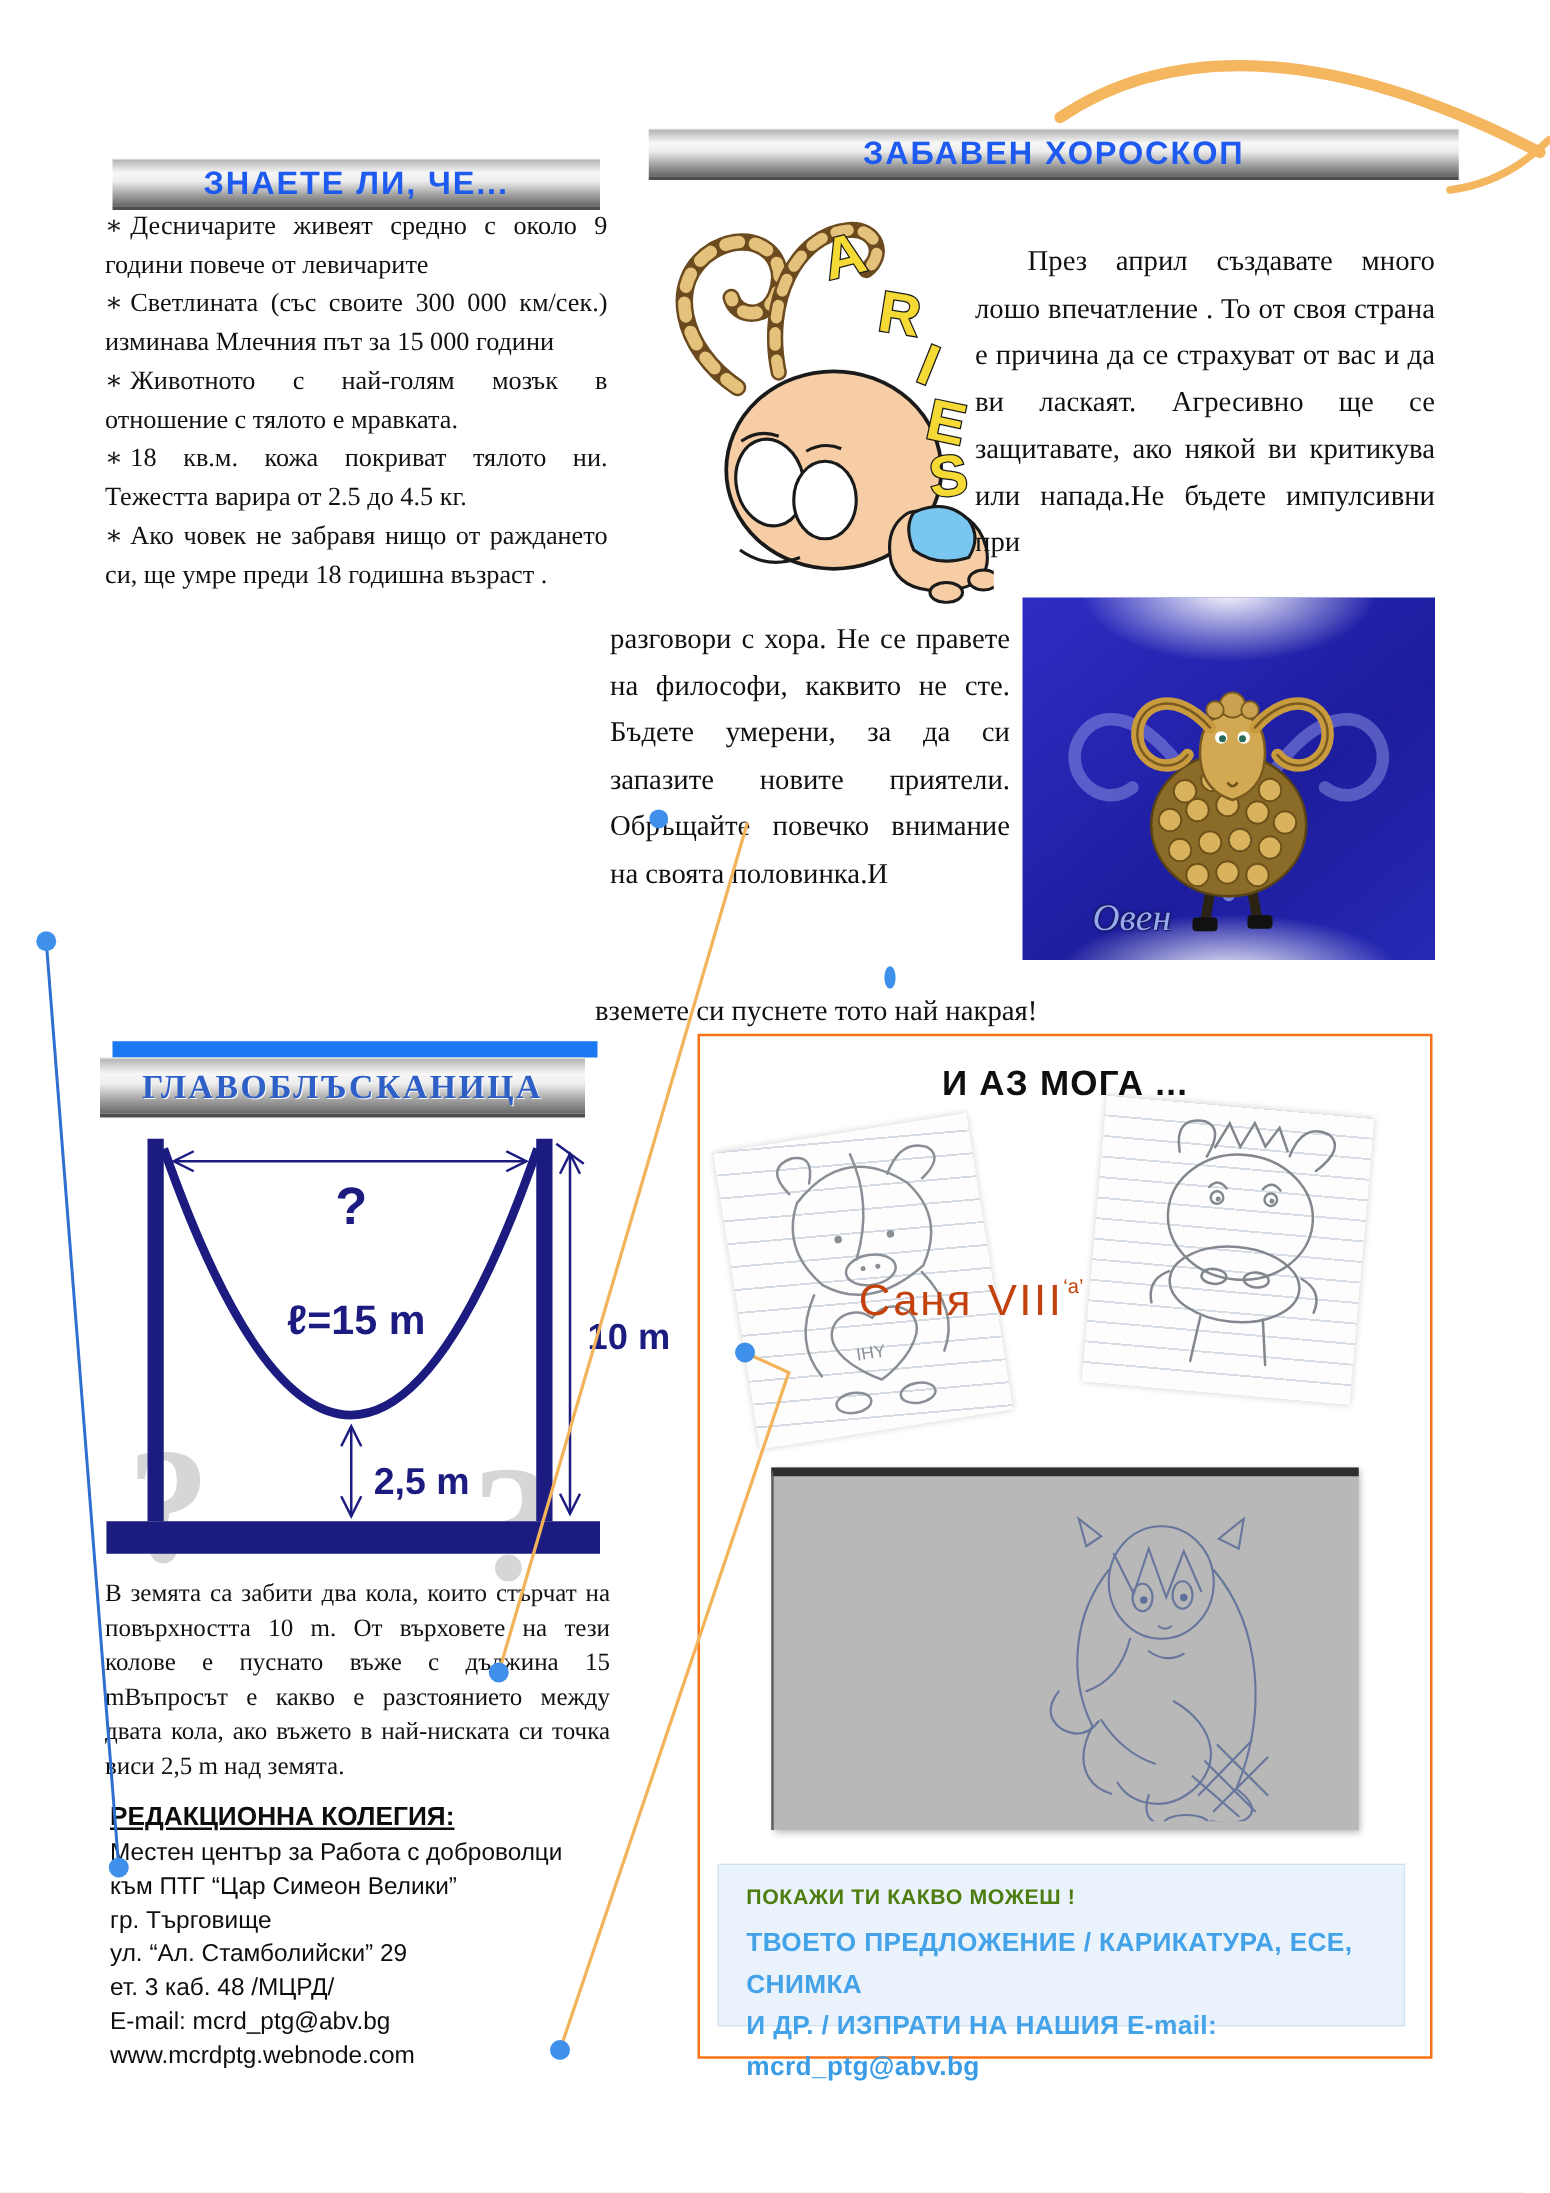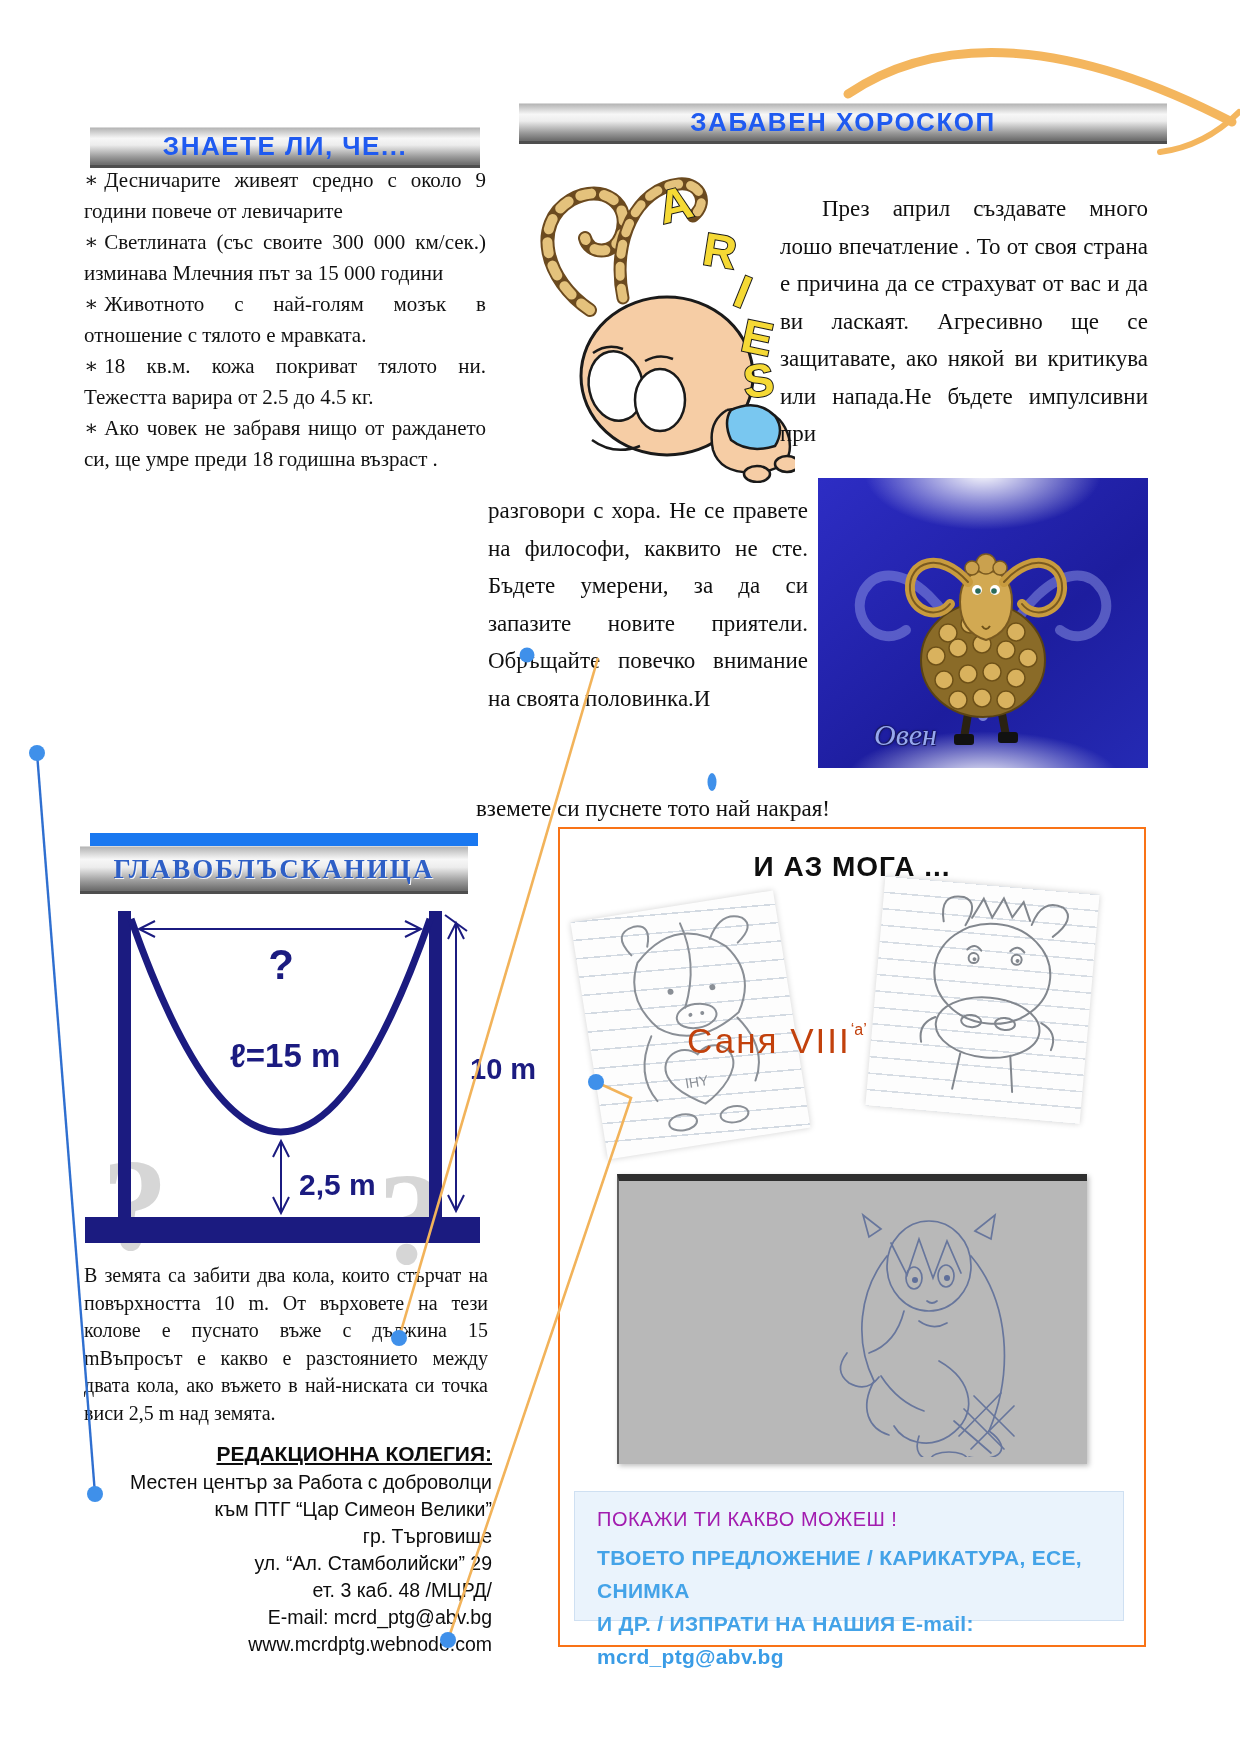--- a/index.html
+++ b/index.html
@@ -20,37 +20,37 @@
   .facts p{margin:0;}
   .facts .star{padding-right:6px;}
   
   .horo{font-size:23px;line-height:37.5px;text-align:justify;color:#101010;}
   .indent{text-indent:42px;}
   
   .puzzletext{font-size:20px;line-height:27.5px;text-align:justify;color:#111;position:relative;z-index:3;}
   .qmark{font-size:132px;font-weight:bold;color:#b5b5b5;opacity:.55;z-index:1;
          font-family:"Liberation Serif",serif;}
   
-  .editorial{font-family:"Liberation Sans","DejaVu Sans",sans-serif;text-align:right;color:#0d0d0d;}
+  .editorial{font-family:"Liberation Sans","DejaVu Sans",sans-serif;text-align:left;color:#0d0d0d;}
   .editorial .edtitle{font-size:21px;font-weight:bold;text-decoration:underline;margin-bottom:3px;}
   .editorial .ed-line{font-size:19.5px;line-height:27px;}
   
   .orangebox{border:2px solid #f97316;background:#fff;}
   .gallery-title{font-family:"Liberation Sans","DejaVu Sans",sans-serif;font-weight:bold;
                  font-size:28px;color:#0f0f0f;text-align:center;letter-spacing:1px;}
   .paper{background:#fdfdfd;box-shadow:0 0 6px rgba(0,0,0,.18);}
   .paper.rule-d{background-image:repeating-linear-gradient(4deg,transparent 0,transparent 17px,#d3dae2 17px,#d3dae2 18.5px);}
   .paper.rule-h{background-image:repeating-linear-gradient(0deg,transparent 0,transparent 15px,#d7dde4 15px,#d7dde4 16.5px);}
   .caption{font-family:"Liberation Sans","DejaVu Sans",sans-serif;font-size:35px;color:#c2410c;letter-spacing:2px;}
   .caption .sup{font-size:16px;vertical-align:18px;letter-spacing:0;}
   .animebox{background:#b8b8b8;border-top:7px solid #2e2e2e;border-left:2px solid #606060;
             box-shadow:2px 2px 5px rgba(0,0,0,.25);}
   
   .cta{background:#eaf3fc;border:1px solid #cfe0f2;font-family:"Liberation Sans","DejaVu Sans",sans-serif;}
-  .cta .cta-title{font-size:20px;font-weight:normal;color:#a21caf;margin:16px 0 10px 22px;letter-spacing:.5px;}
+  .cta .cta-title{font-size:17px;font-weight:bold;color:#4d7c0f;margin:16px 0 10px 22px;letter-spacing:.5px;}
   .cta .cta-line{font-size:21px;font-weight:bold;color:#44a3e8;margin:0 22px;line-height:33px;letter-spacing:.3px;}
   .cta .cta-email{color:#3a9ce6;}
   
   .ramcard{background:
       radial-gradient(ellipse 58% 32% at 50% -2%, #ffffff 0%, rgba(255,255,255,0) 62%),
       radial-gradient(ellipse 65% 26% at 50% 104%, rgba(255,255,255,.95) 0%, rgba(255,255,255,0) 64%),
       linear-gradient(140deg,#2d2dc4 0%,#1d1d9e 60%,#252ab4 100%);}
   .ramcaption{font-family:"Liberation Serif",serif;font-style:italic;font-size:30px;color:#97a9ee;
       text-shadow:1px 1px 0 #1a1a60,-1px -1px 0 #1a1a60,0 0 3px #0c0c50;}
   .overlay{pointer-events:none;z-index:30;}

